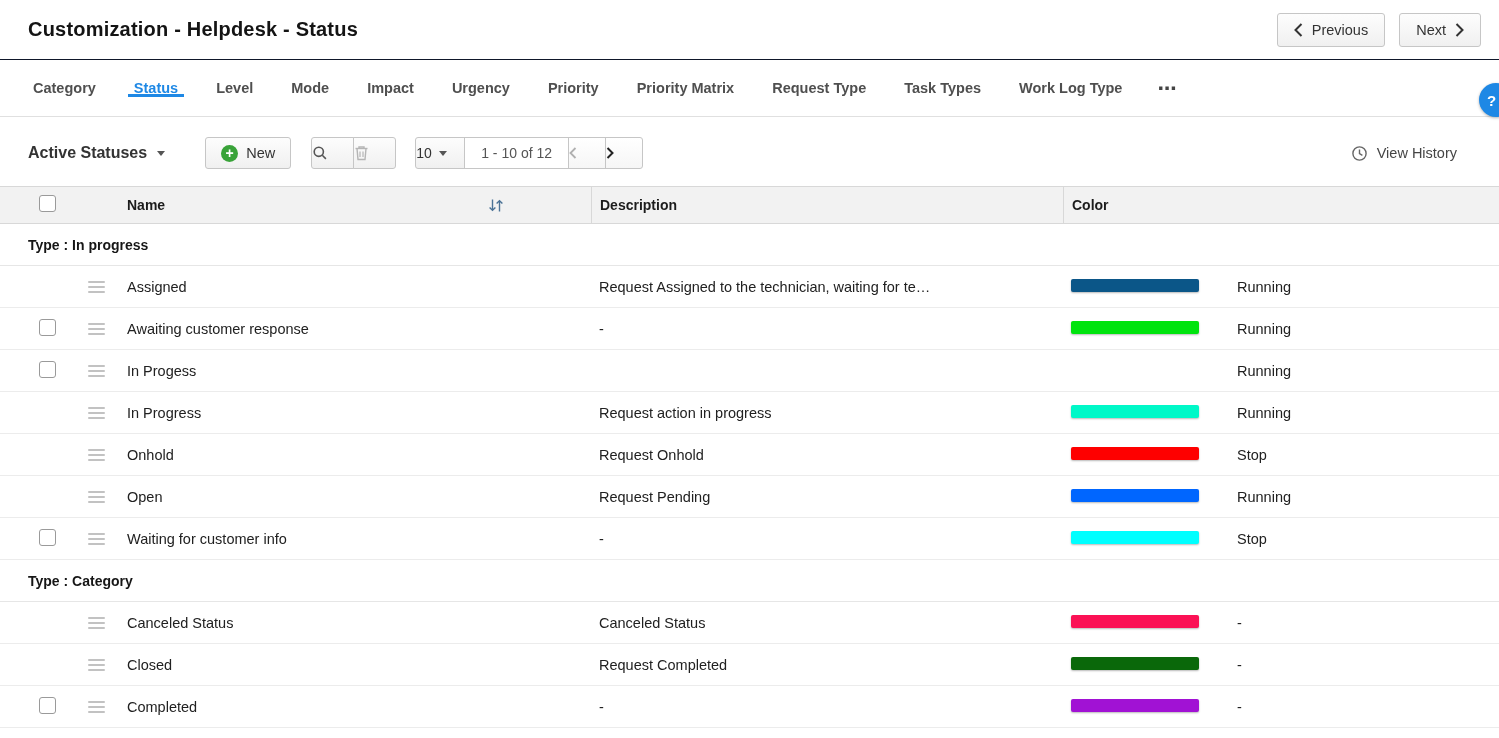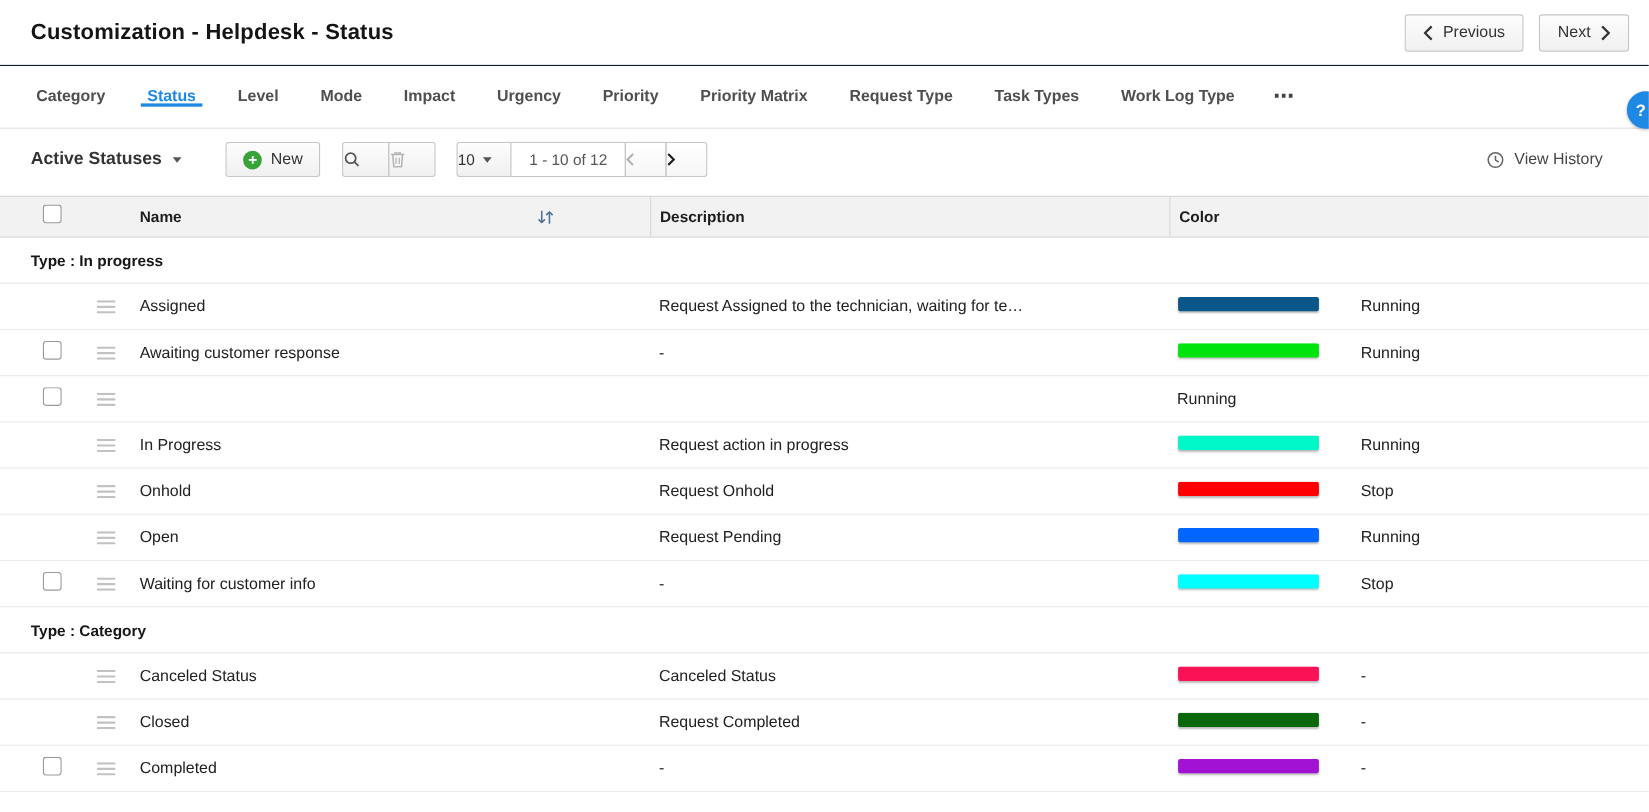--- a/index.html
+++ b/index.html
@@ -19,21 +19,21 @@
   .tabbar{position:relative;height:57px;display:flex;align-items:center;border-bottom:1px solid #e0e0e0;padding:0 14px}
   .tabs{display:flex}
   .tab{position:relative;display:flex;align-items:center;padding:0 19px;font-size:14.5px;font-weight:700;color:#4f4f4f;cursor:pointer;white-space:nowrap}
   .tab.active{color:#1e88e5}
   .tab.active::after{content:"";position:absolute;left:13px;right:13px;bottom:-1px;height:3px;background:#1e88e5}
   .tab.more{font-size:19px;letter-spacing:1px;color:#444;padding:0 16px;font-weight:700}
   .help-fab{position:absolute;right:-14px;top:23px;width:34px;height:34px;border-radius:50%;background:#1e88e5;color:#fff;
     font-weight:700;font-size:15px;display:flex;align-items:center;padding-left:8px;cursor:pointer;z-index:5;box-shadow:0 1px 3px rgba(0,0,0,.3)}
 
   
-  .toolbar{display:flex;align-items:center;margin-top:12px;height:32px;padding:0 42px 0 28px}
+  .toolbar{display:flex;align-items:center;margin-top:20px;height:32px;padding:0 42px 0 28px}
   .filter-dd{display:flex;align-items:center;gap:10px;font-size:16px;font-weight:700;color:#333;cursor:pointer;margin-right:40px}
   .caret{width:0;height:0;border-left:4.5px solid transparent;border-right:4.5px solid transparent;border-top:5.5px solid #555;display:inline-block}
   .new-btn{height:32px;padding:0 15px;gap:8px;font-size:14.5px;margin-right:20px}
   .plus-circle{width:17px;height:17px;border-radius:50%;background:#39a339;color:#fff;font-size:14px;font-weight:700;
     display:flex;align-items:center;justify-content:center;line-height:1;padding-bottom:1px}
   .btn-group{display:flex;margin-right:19px}
   .btn-group > *{border:1px solid #c6c6c6;border-radius:0}
   .btn-group > *:not(:first-child){margin-left:-1px}
   .btn-group > *:first-child{border-radius:3px 0 0 3px}
   .btn-group > *:last-child{border-radius:0 3px 3px 0}
@@ -213,20 +213,21 @@
         </div>
         <div class="trow">
           <div class="cell c-check"><span class="checkbox"></span></div>
           <div class="cell c-drag">
             <span class="drag">
               <i></i>
               <i></i>
               <i></i>
             </span>
           </div>
+          <div class="cell c-name row-name">In Progess</div>
           <div class="cell c-desc"></div>
           <div class="cell c-color"></div>
           <div class="cell c-timer">Running</div>
         </div>
         <div class="trow">
           <div class="cell c-check"></div>
           <div class="cell c-drag">
             <span class="drag">
               <i></i>
               <i></i>

